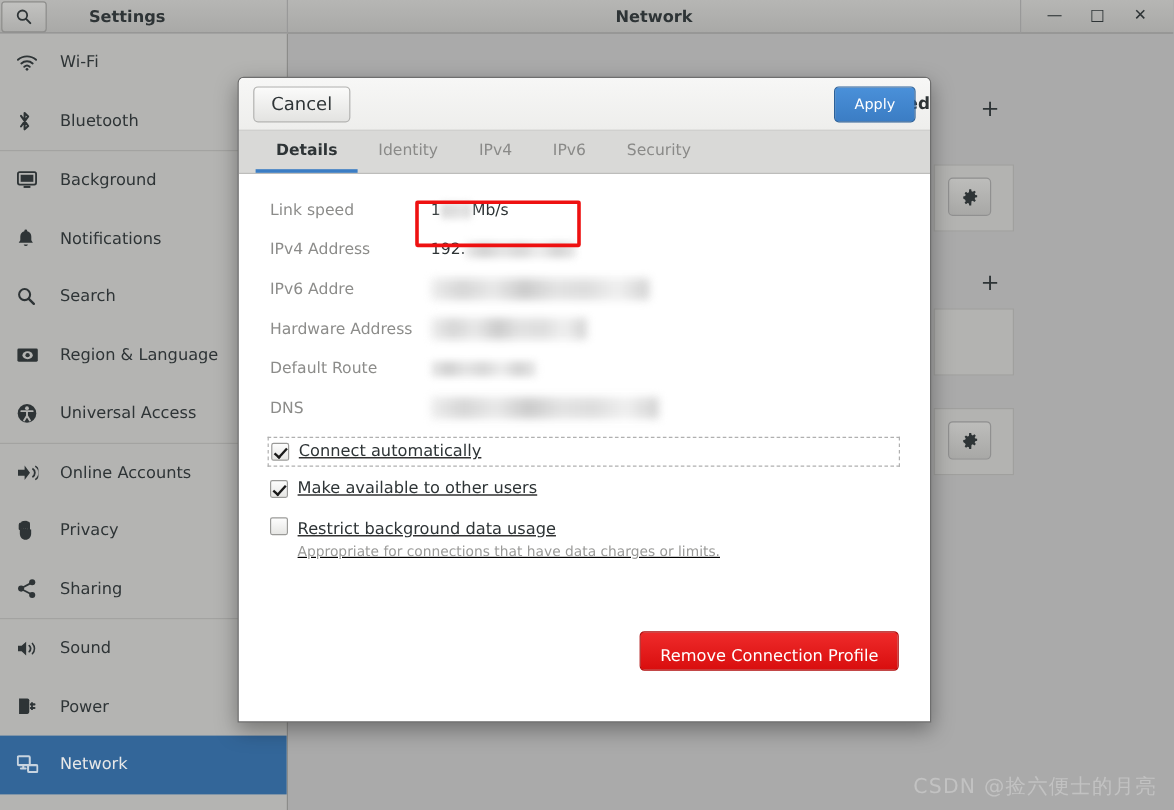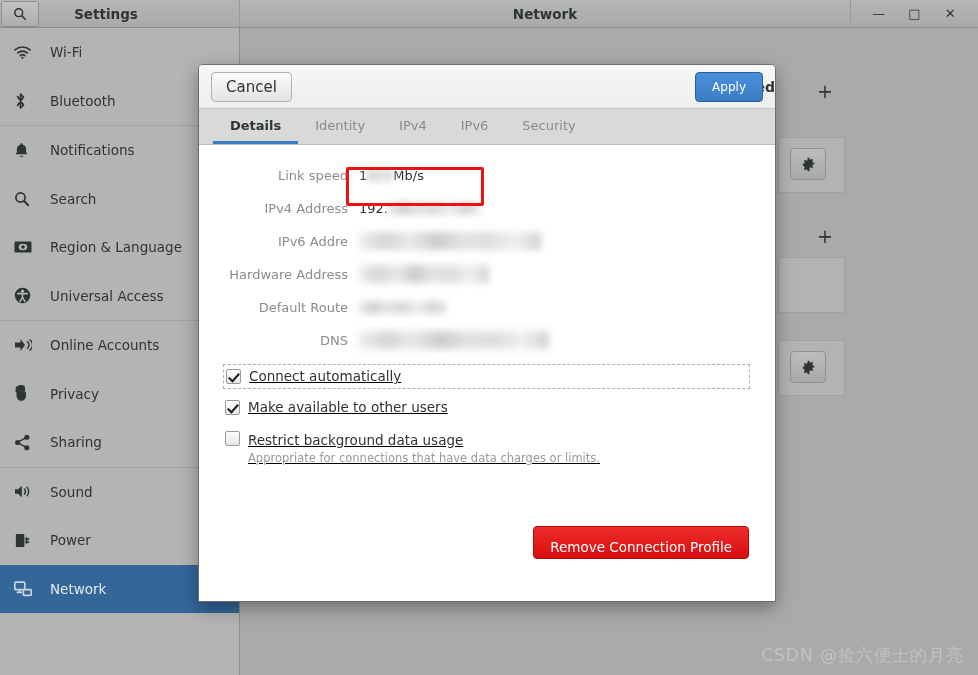--- a/index.html
+++ b/index.html
@@ -188,21 +188,21 @@
     background: #ffffff;
     padding: 18px 26px 0 26px;
   }
 
   
   .field-row {
     display: flex; align-items: center;
     height: 24px; margin-bottom: 9px;
   }
   .field-label {
-    width: 134px; text-align: right;
+    width: 134px; text-align: left;
     font-size: 13px; color: #8c8c8a;
     padding-right: 11px;
     white-space: nowrap;
   }
   .field-value {
     font-size: 13px; color: #2e3436;
     display: flex; align-items: center;
   }
   .blur {
     display: inline-block;
@@ -349,20 +349,30 @@
       <span class="ico">
         <svg width="13" height="18" viewBox="0 0 12 18">
           <path d="M3 4.6 9 13 6 15.8V2.2L9 5 3 13.4" fill="none" stroke="currentColor" stroke-width="1.7" stroke-linejoin="round" stroke-linecap="round"></path>
         </svg>
       </span>
       <span>Bluetooth</span>
     </div>
 
     <div class="side-sep"></div>
 
+    <div class="side-item">
+      <span class="ico">
+        <svg width="17" height="16" viewBox="0 0 18 16">
+          <rect x="1" y="1" width="16" height="11" rx="1.5" fill="none" stroke="currentColor" stroke-width="1.6"></rect>
+          <rect x="3.4" y="3.4" width="11.2" height="6.2" fill="currentColor"></rect>
+          <rect x="6" y="13.2" width="6" height="1.8" fill="currentColor"></rect>
+        </svg>
+      </span>
+      <span>Background</span>
+    </div>
 
     <div class="side-item">
       <span class="ico">
         <svg width="15" height="17" viewBox="0 0 16 18">
           <path d="M8 1.2a1.3 1.3 0 0 1 1.3 1.3v0.4a5 5 0 0 1 3.6 4.8v3.2l1.4 2.2H1.7l1.4-2.2V7.7a5 5 0 0 1 3.6-4.8V2.5A1.3 1.3 0 0 1 8 1.2z" fill="currentColor"></path>
           <path d="M6.1 14.6a2 2 0 0 0 3.8 0z" fill="currentColor"></path>
         </svg>
       </span>
       <span>Notifications</span>
     </div>

